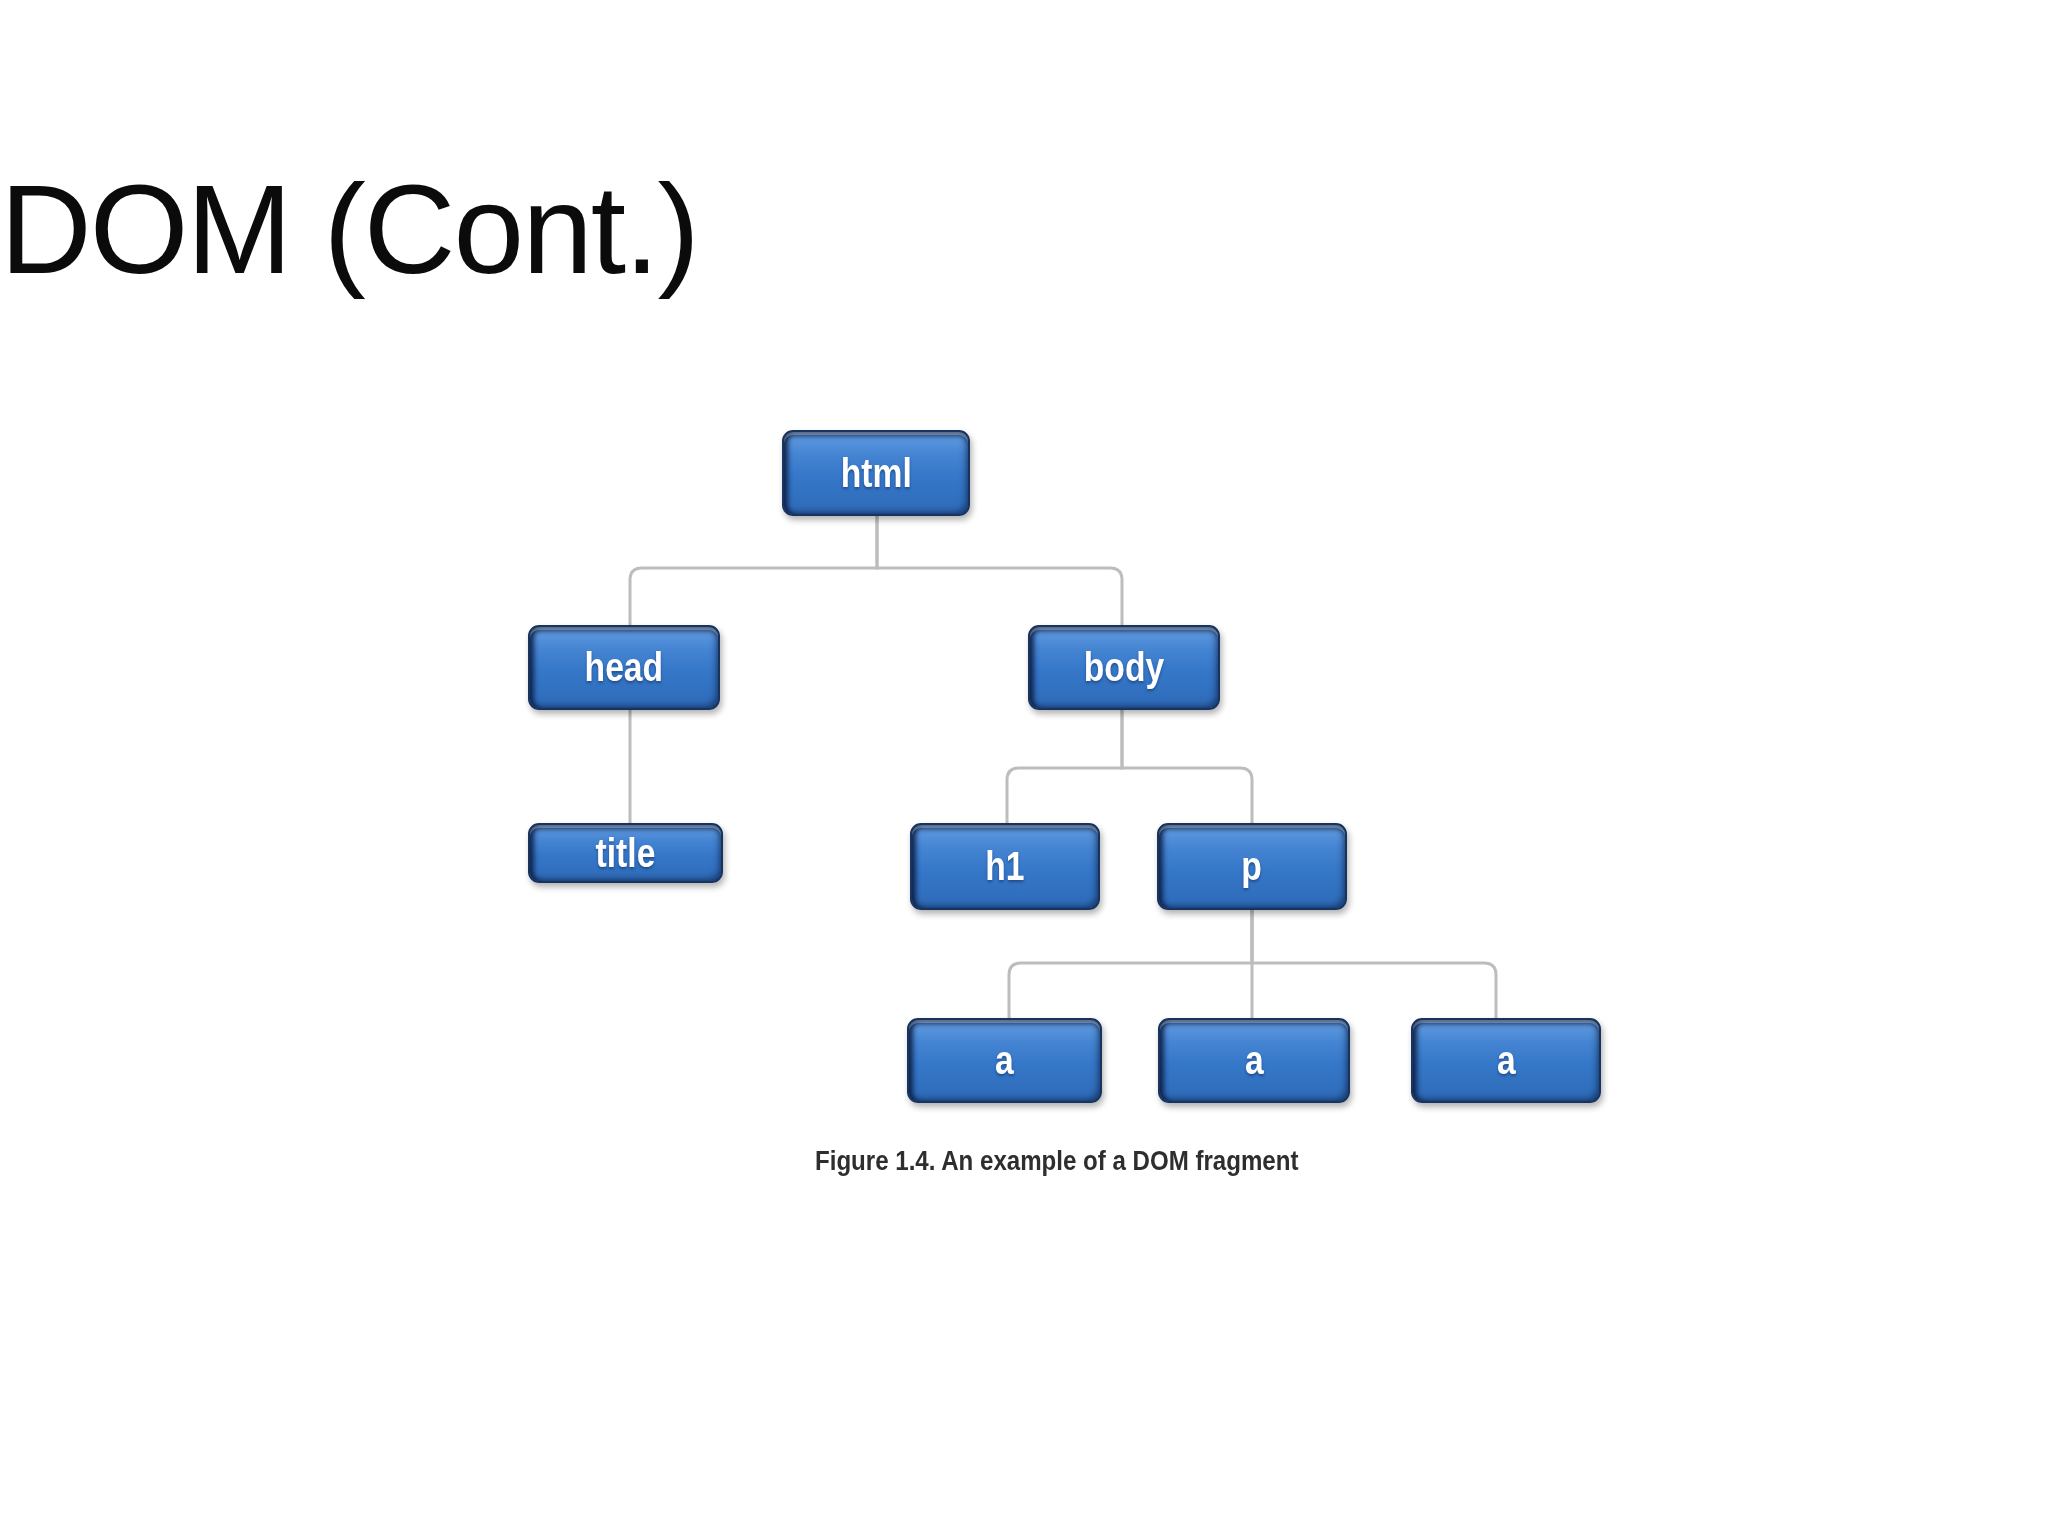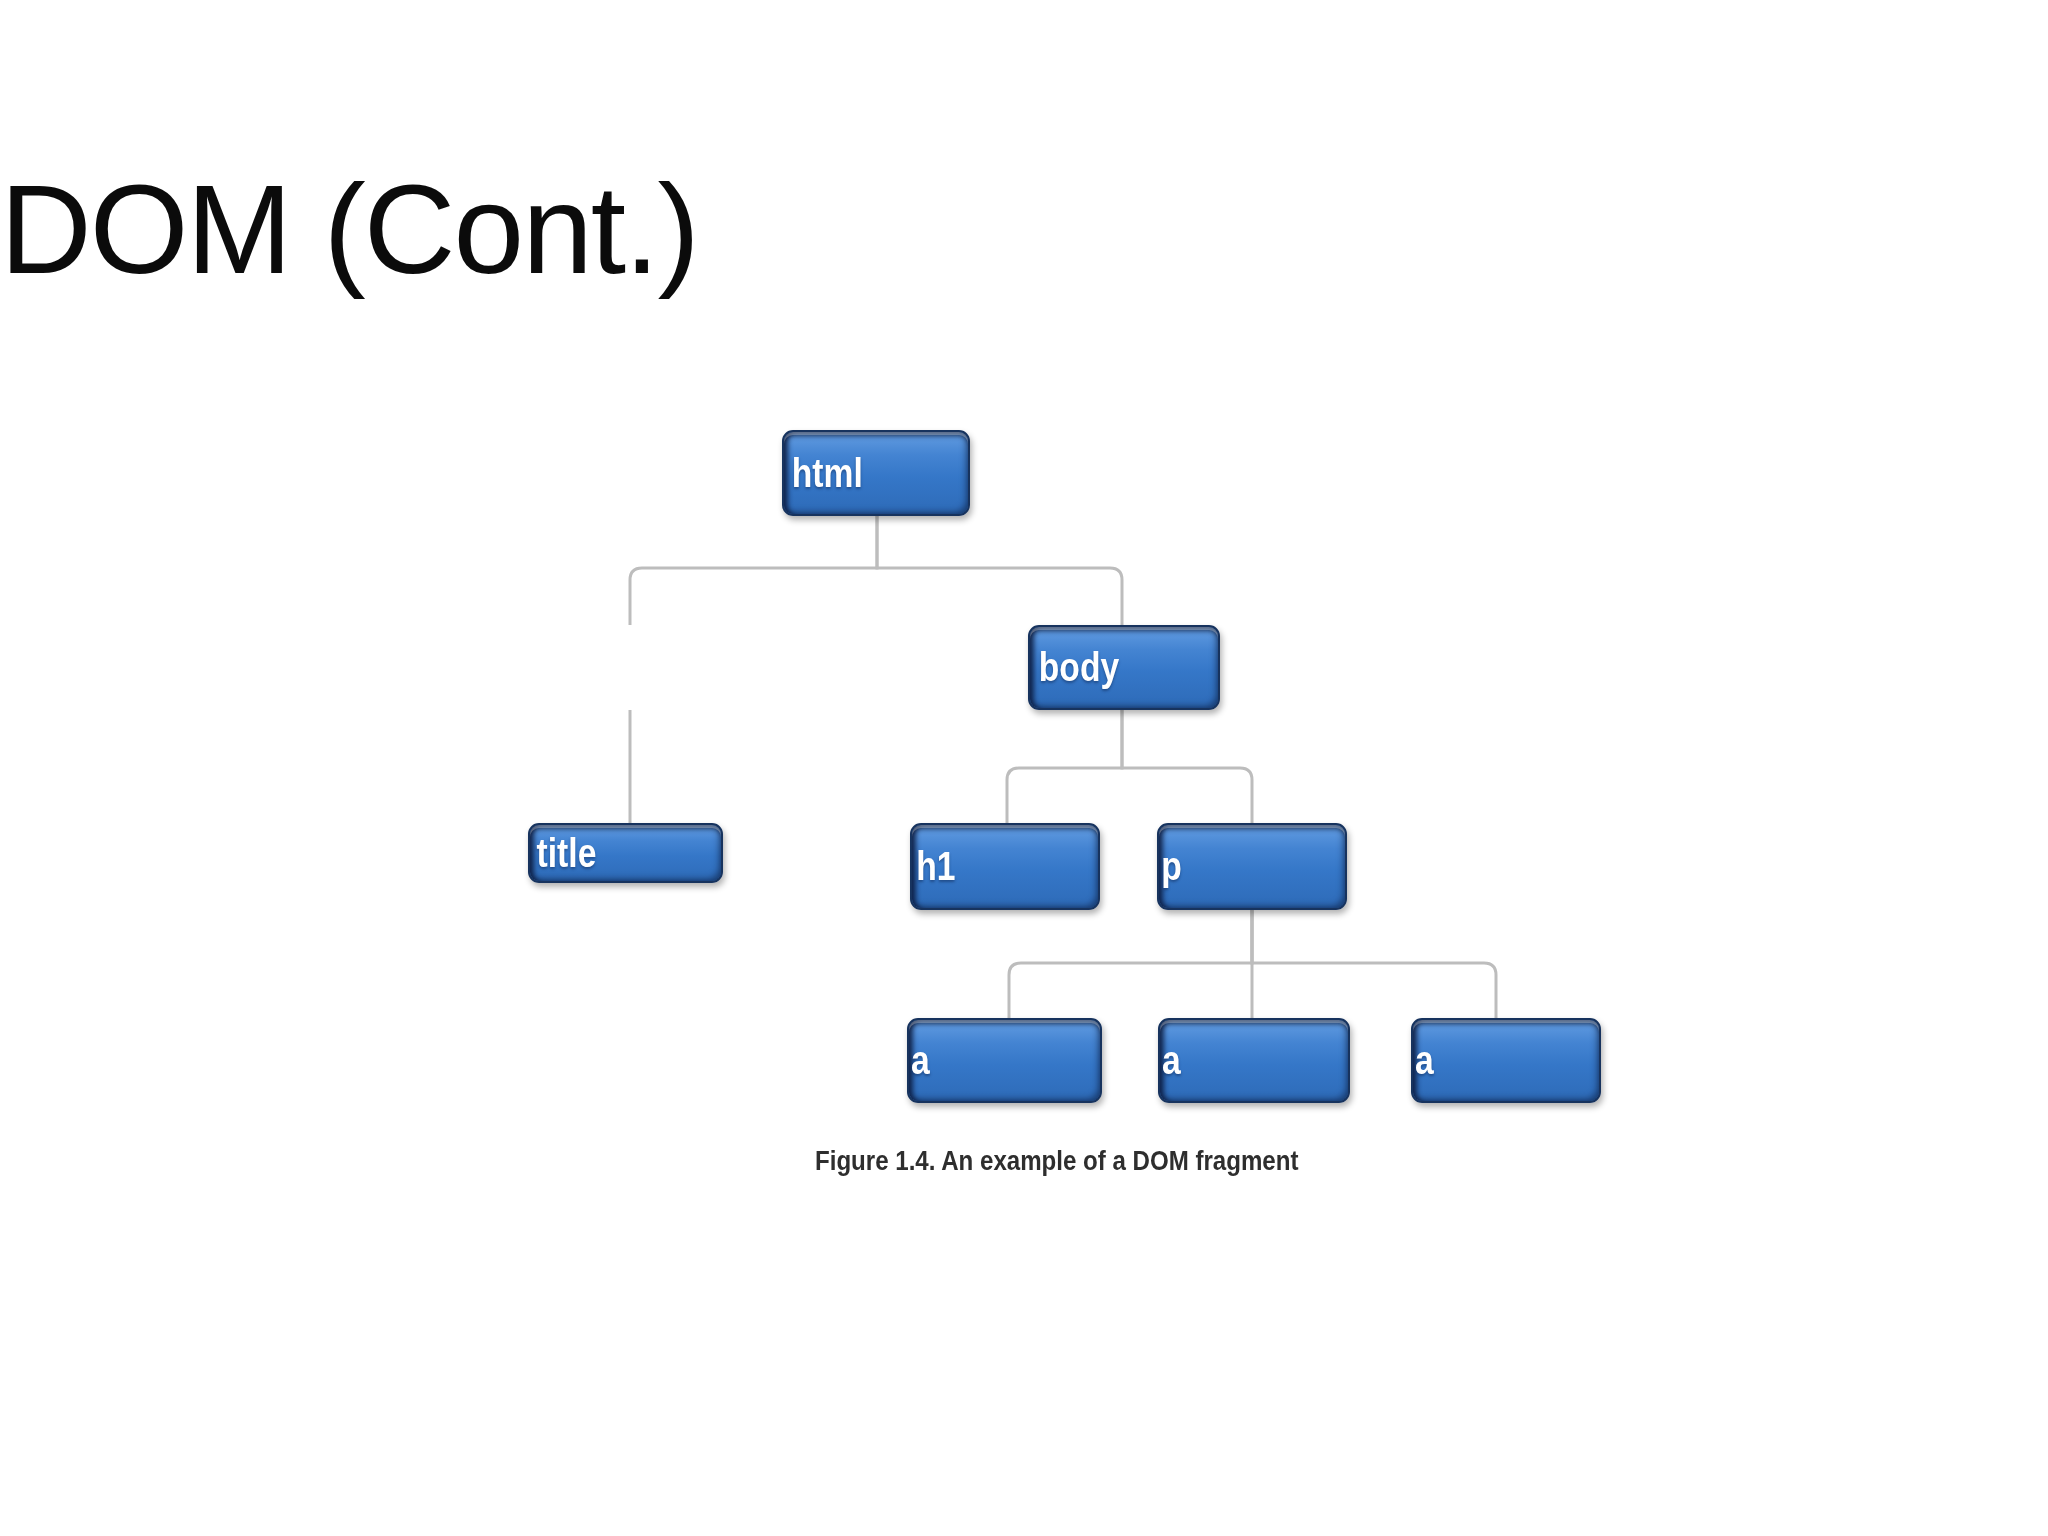--- a/index.html
+++ b/index.html
@@ -40,21 +40,21 @@
       inset 7px 0 5px -3px rgba(10,25,60,0.85),
       inset 0 7px 5px -3px rgba(8,20,50,0.75),
       inset -5px -5px 6px -3px rgba(10,25,60,0.55),
       2px 4px 6px rgba(0,0,0,0.30);
     border: 2px solid #173songs showed;
   }
   .node {
     border: 2px solid #17335e;
     display: flex;
     align-items: center;
-    justify-content: flex-start;
+    justify-content: center;
     box-sizing: border-box;
   }
   .node-label {
     color: #ffffff;
     font-size: 41px;
     font-weight: 700;
     transform: scaleX(0.82);
     text-shadow: 0 2px 3px rgba(10,30,70,0.45);
     white-space: nowrap;
   }
@@ -97,20 +97,23 @@
       <path d="M1122 710 V768 H1019 Q1007 768 1007 780 V823" stroke="#bdbdbd"></path>
       <path d="M1122 710 V768 H1240 Q1252 768 1252 780 V823" stroke="#bdbdbd"></path>
       <path d="M1252 910 V963 H1021 Q1009 963 1009 975 V1018" stroke="#bdbdbd"></path>
       <path d="M1252 910 V1018" stroke="#bdbdbd"></path>
       <path d="M1252 910 V963 H1484 Q1496 963 1496 975 V1018" stroke="#bdbdbd"></path>
     </svg>
 
     <div class="node n-html">
       <span class="node-label">html</span>
     </div>
+    <div class="node n-head">
+      <span class="node-label">head</span>
+    </div>
     <div class="node n-body">
       <span class="node-label">body</span>
     </div>
     <div class="node n-title">
       <span class="node-label">title</span>
     </div>
     <div class="node n-h1">
       <span class="node-label">h1</span>
     </div>
     <div class="node n-p">

